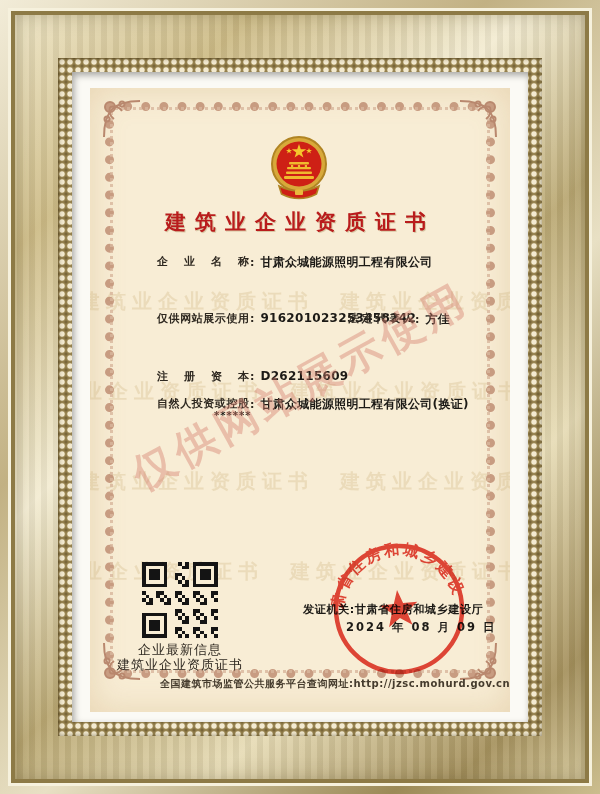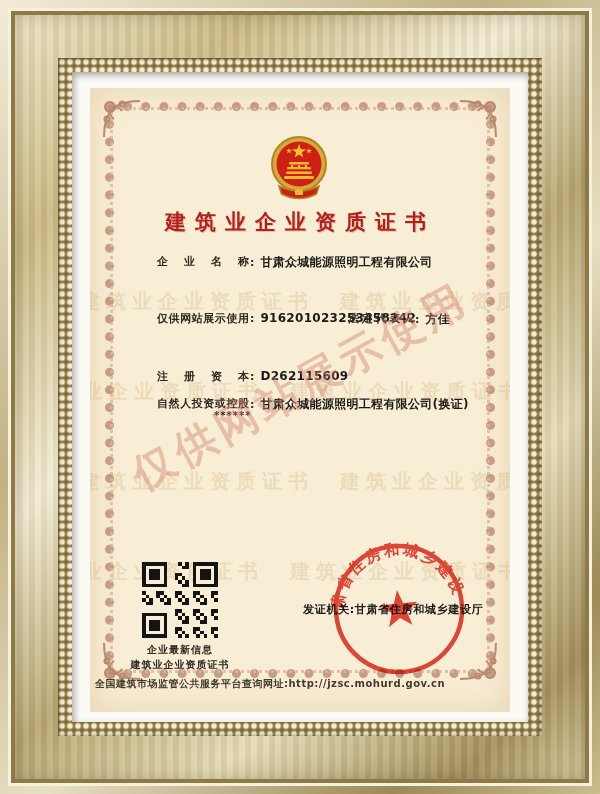--- a/index.html
+++ b/index.html
@@ -53,36 +53,36 @@
   .val{font-weight:bold;color:#1c1a16;font-size:12px;letter-spacing:.3px;}
   .col2{position:absolute;left:208px;top:0;margin-left:20px;}
   .lbl2{display:inline-block;width:66px;font-weight:bold;color:#2e2820;
         text-align:justify;text-align-last:justify;vertical-align:top;}
   .val2w{display:inline-block;width:118px;font-weight:bold;color:#1c1a16;
          font-size:9.5px;line-height:12px;vertical-align:top;}
   .note{position:absolute;left:124px;font-size:10px;font-weight:bold;color:#1c1a16;letter-spacing:1px;}
 
   .qrblock{position:absolute;left:14px;top:474px;width:152px;text-align:center;}
   .qrblock svg{width:76px;height:76px;display:block;margin:0 auto;}
-  .qrcap{font-size:10px;font-weight:bold;color:#2e2820;line-height:15px;letter-spacing:1px;}
+  .qrcap{font-size:13px;font-weight:normal;color:#2e2820;line-height:15px;letter-spacing:1px;}
 
   .issuer{position:absolute;left:213px;top:514px;font-size:11.2px;font-weight:bold;
           color:#1c1a16;letter-spacing:.5px;white-space:nowrap;}
   .issue-date{position:absolute;left:256px;top:532px;font-size:11.5px;font-weight:bold;
           color:#1c1a16;letter-spacing:2px;white-space:nowrap;}
 
   .seal{position:absolute;left:238px;top:450px;width:142px;height:142px;
         opacity:.92;mix-blend-mode:multiply;transform:rotate(-6deg);}
 
   .watermark{position:absolute;left:46px;top:362px;white-space:nowrap;
         font-size:42px;font-weight:bold;letter-spacing:5px;
         color:rgba(211,126,110,.42);
         transform:rotate(-29deg);transform-origin:0 50%;}
 
-  .footer{position:absolute;left:5px;right:0;top:589px;text-align:left;
+  .footer{position:absolute;left:5px;right:0;top:589px;text-align:right;
         font-size:10px;font-weight:bold;color:#453b2d;letter-spacing:.5px;}
 </style>
 </head>
 <body>
 
 <div id="root">
   <div class="f1"></div>
   <div class="f2"></div>
   <div class="f3"></div>
   <div class="mat"></div>
@@ -278,20 +278,21 @@
           <rect x="16" y="2" width="3" height="3" fill="#141414"></rect>
           <rect x="0" y="14" width="7" height="7" fill="#141414"></rect>
           <rect x="1" y="15" width="5" height="5" fill="#f8edd5"></rect>
           <rect x="2" y="16" width="3" height="3" fill="#141414"></rect>
         </svg>
       <div class="qrcap" style="margin-top:4px">企业最新信息</div>
       <div class="qrcap">建筑业企业资质证书</div>
     </div>
 
     <div class="issuer"><span>发证机关:</span><span>甘肃省住房和城乡建设厅</span></div>
+    <div class="issue-date">2024 年 08 月 09 日</div>
 
     <div class="seal">
       <svg viewBox="0 0 142 142">
         <defs>
           <path id="sealArc" d="M14,74 a57,57 0 0,1 114,0" fill="none"></path>
         </defs>
         <circle cx="71" cy="71" r="63" fill="none" stroke="#e23a2e" stroke-width="4.5"></circle>
         <text font-size="15.5" font-weight="bold" fill="#e23a2e" letter-spacing="2.5">
           <textPath href="#sealArc" startOffset="50%" text-anchor="middle">甘肃省住房和城乡建设厅</textPath>
         </text>

